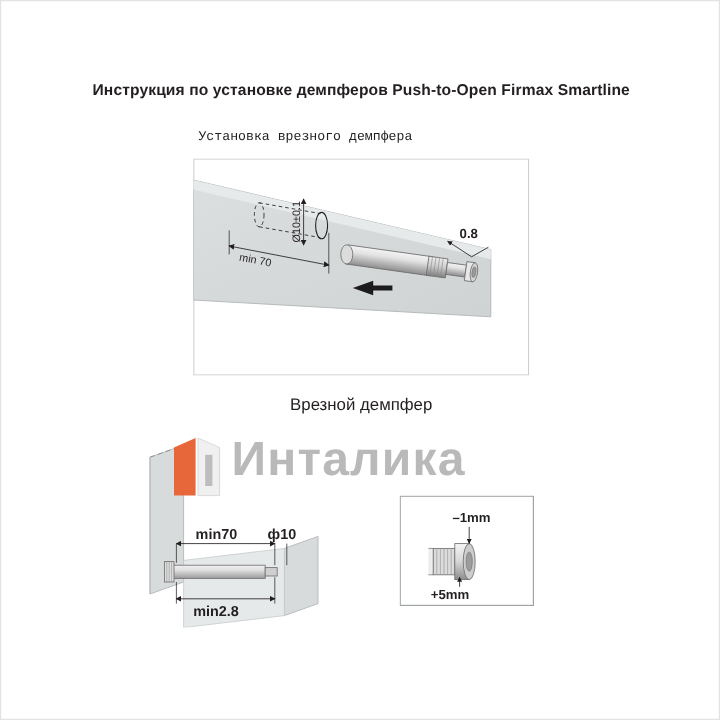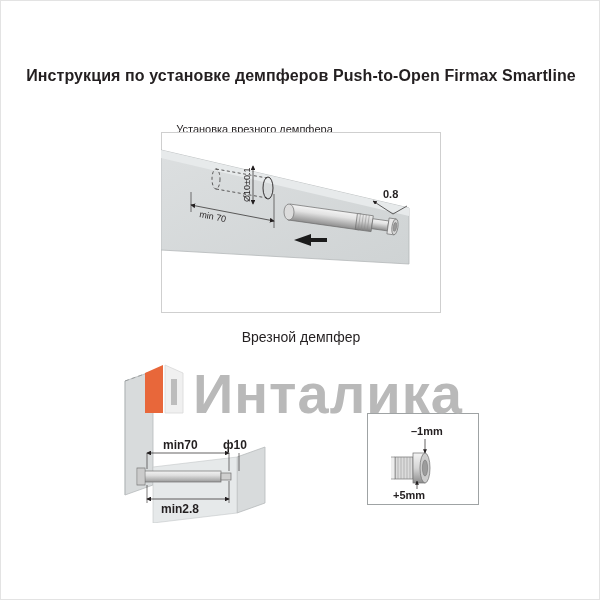--- a/index.html
+++ b/index.html
@@ -20,33 +20,34 @@
     inset: 0;
     border: 1px solid #e3e3e3;
     box-sizing: border-box;
   }
   .title {
     position: absolute;
     top: 66px;
     left: 0;
     width: 600px;
     text-align: center;
-    font-size: 16px;
+    font-size: 13px;
     font-weight: bold;
     letter-spacing: 0.1px;
     color: #231f20;
   }
   .subtitle-1 {
     position: absolute;
-    top: 122px;
+    top: 108px;
     left: 0;
     width: 507px;
     text-align: center;
     font-size: 11px;
     color: #231f20;
+    font-family: Liberation Mono, monospace;
   }
   .subtitle-2 {
     position: absolute;
     top: 328px;
     left: 0;
     width: 600px;
     text-align: center;
     font-size: 14px;
     color: #231f20;
   }
@@ -70,37 +71,36 @@
     height: 170px;
   }
 
   
   .fig3 {
     position: absolute;
     left: 332px;
     top: 412px;
     width: 112px;
     height: 92px;
-    margin-left: 34px;
   }
 
   
   .watermark {
     position: absolute;
     left: 140px;
     top: 362px;
     width: 330px;
     height: 58px;
     pointer-events: none;
   }
   .wm-text {
     position: absolute;
     left: 52px;
     top: -2px;
-    font-size: 56px;
+    font-size: 40px;
     font-weight: bold;
     color: #b9b9b9;
     letter-spacing: 1px;
     font-family: "Liberation Sans", sans-serif;
     white-space: nowrap;
   }
   .wm-mark {
     position: absolute;
     left: 0;
     top: 0;

